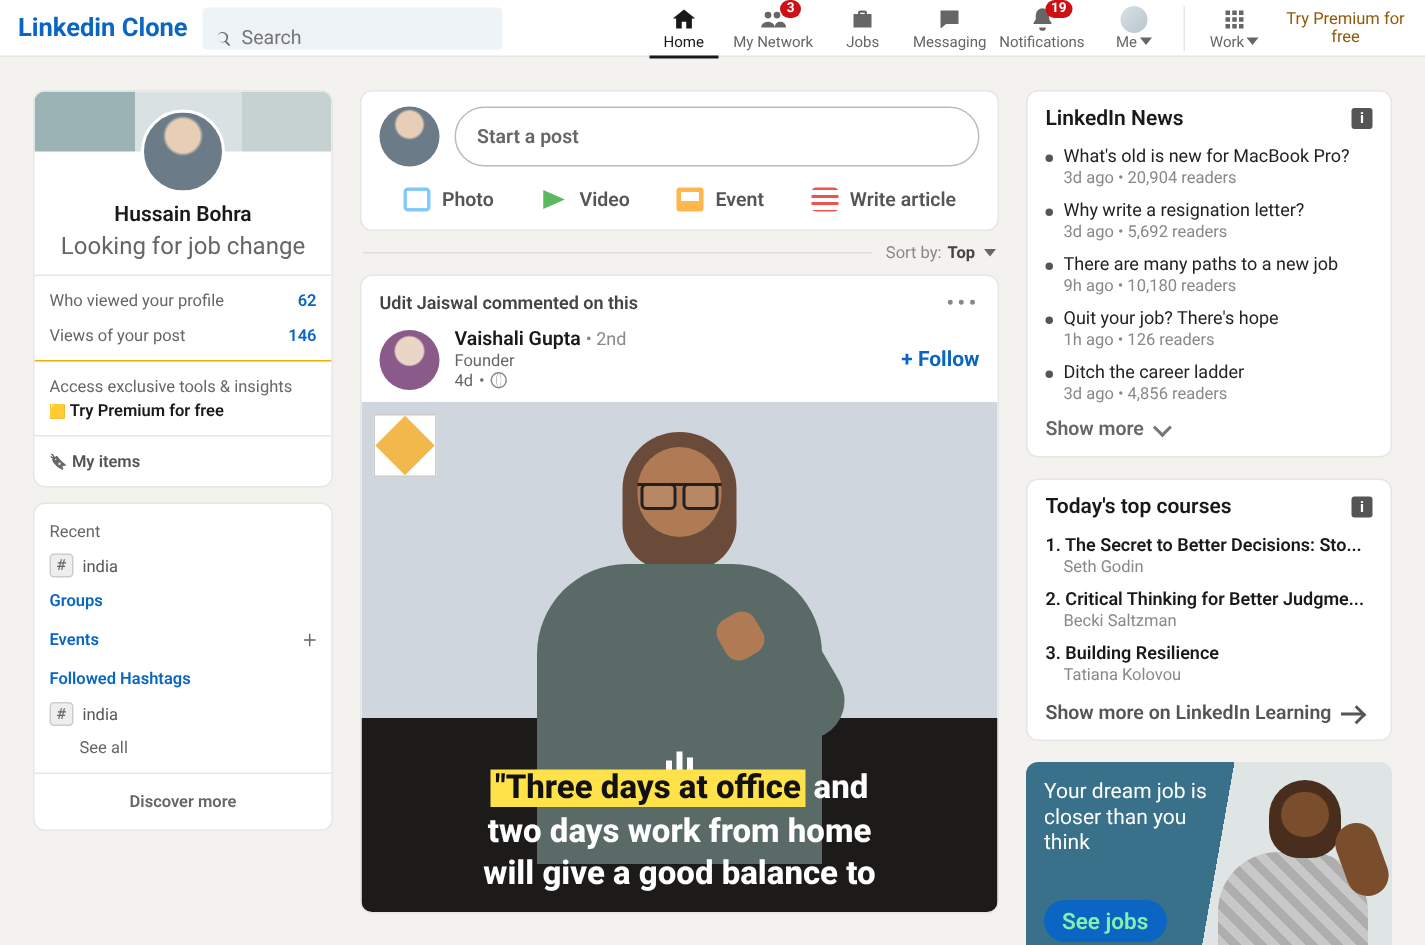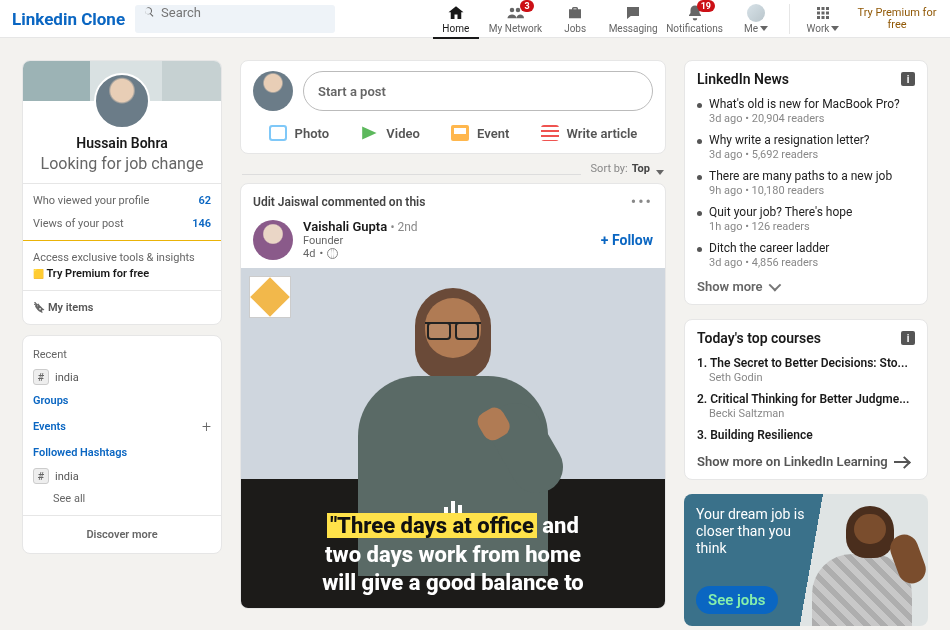--- a/index.html
+++ b/index.html
@@ -1,21 +1,21 @@
 <!DOCTYPE html>
 <html><head>
 <meta charset="utf-8">
 <style>
 *{box-sizing:border-box;margin:0;padding:0;font-family:-apple-system,BlinkMacSystemFont,"Segoe UI",Roboto,Helvetica,Arial,sans-serif}
 body{background:#f3f2ef;color:#191919;width:950px;height:630px;overflow:hidden}
 
 
 .nav{background:#fff;height:38px;display:flex;align-items:center;padding:0 8px 0 12px;border-bottom:1px solid #e6e6e6;font-size:12px}
 .brand{color:#0a66c2;font-weight:700;font-size:17px;margin-right:10px}
-.search{display:flex;align-items:flex-start;background:#eef3f8;border-radius:3px;height:28px;width:200px;padding:0 8px;color:#666}
+.search{display:flex;align-items:flex-end;background:#eef3f8;border-radius:3px;height:28px;width:200px;padding:0 8px;color:#666}
 .search svg{width:14px;height:14px;fill:#666;margin-right:6px}
 .search input{border:0;background:transparent;outline:0;font-size:13px;flex:1;color:#333}
 .nav-spacer{flex:1}
 .nav-items{display:flex;align-items:stretch;height:38px}
 .nav-item{display:flex;flex-direction:column;align-items:center;justify-content:center;min-width:58px;color:#666;position:relative;cursor:pointer;padding:0 4px}
 .nav-item.active{color:#191919}
 .nav-item.active::after{content:"";position:absolute;bottom:-1px;left:6px;right:6px;height:2px;background:#191919}
 .nav-item .ic{width:20px;height:18px;display:flex;align-items:center;justify-content:center}
 .nav-item svg{width:18px;height:18px;fill:currentColor}
 .nav-item .lbl{font-size:10px;margin-top:1px}
@@ -60,21 +60,21 @@
 .share-btn{flex:1;border:1px solid #bbb;border-radius:28px;height:40px;display:flex;align-items:center;padding:0 14px;color:#666;font-size:13px;font-weight:600;cursor:pointer}
 .share-acts{display:flex;justify-content:space-around;margin-top:8px}
 .sa{display:flex;align-items:center;gap:8px;font-size:13px;color:#555;font-weight:600;padding:6px 8px;cursor:pointer;border-radius:4px}
 .sa .box{width:18px;height:16px;border-radius:3px}
 .sa.photo .box{background:linear-gradient(#fff,#fff) padding-box,#7fc8f8;border:2px solid #7fc8f8}
 .sa.video .box{background:#5cb85c;clip-path:polygon(10% 10%,90% 50%,10% 90%)}
 .sa.event .box{background:#ffb74d;border-radius:2px;position:relative}
 .sa.event .box::after{content:"";position:absolute;inset:3px 3px 7px 3px;background:#fff}
 .sa.article .box{background:repeating-linear-gradient(#ef5350 0 2px,#fff 2px 5px)}
 
-.sort{display:flex;align-items:flex-end;justify-content:flex-end;font-size:11px;color:#888;margin:8px 2px}
+.sort{display:flex;align-items:center;justify-content:flex-end;font-size:11px;color:#888;margin:8px 2px}
 .sort .line{flex:1;height:1px;background:#ddd;margin-right:10px}
 .sort b{color:#444;margin:0 4px}
 
 .post{}
 .post-head{display:flex;align-items:center;justify-content:space-between;padding:8px 12px 4px;font-size:12px;color:#666}
 .post-head .more{font-size:16px;letter-spacing:2px;color:#888;cursor:pointer}
 .post-user{display:flex;align-items:center;padding:4px 12px 8px;gap:10px}
 .post-av{width:40px;height:40px;border-radius:50%;background:radial-gradient(circle at 50% 35%,#ead6c6 0 28%,#8a5a8a 32% 100%)}
 .post-u1{font-size:13px;font-weight:600}
 .post-u1 .deg{color:#888;font-weight:400;font-size:12px}
@@ -362,20 +362,21 @@
           <div class="course">
             <div class="ct">1. The Secret to Better Decisions: Sto...</div>
             <div class="ca">Seth Godin</div>
           </div>
           <div class="course">
             <div class="ct">2. Critical Thinking for Better Judgme...</div>
             <div class="ca">Becki Saltzman</div>
           </div>
           <div class="course">
             <div class="ct">3. Building Resilience</div>
+            <div class="ca">Tatiana Kolovou</div>
           </div>
         </div>
       <div class="show-learn">
         <span>Show more on LinkedIn Learning</span>
           <span class="arrow"></span>
       </div>
     </div>
 
     <div class="promo">
       <div class="txt">Your dream job is closer than you think</div>

